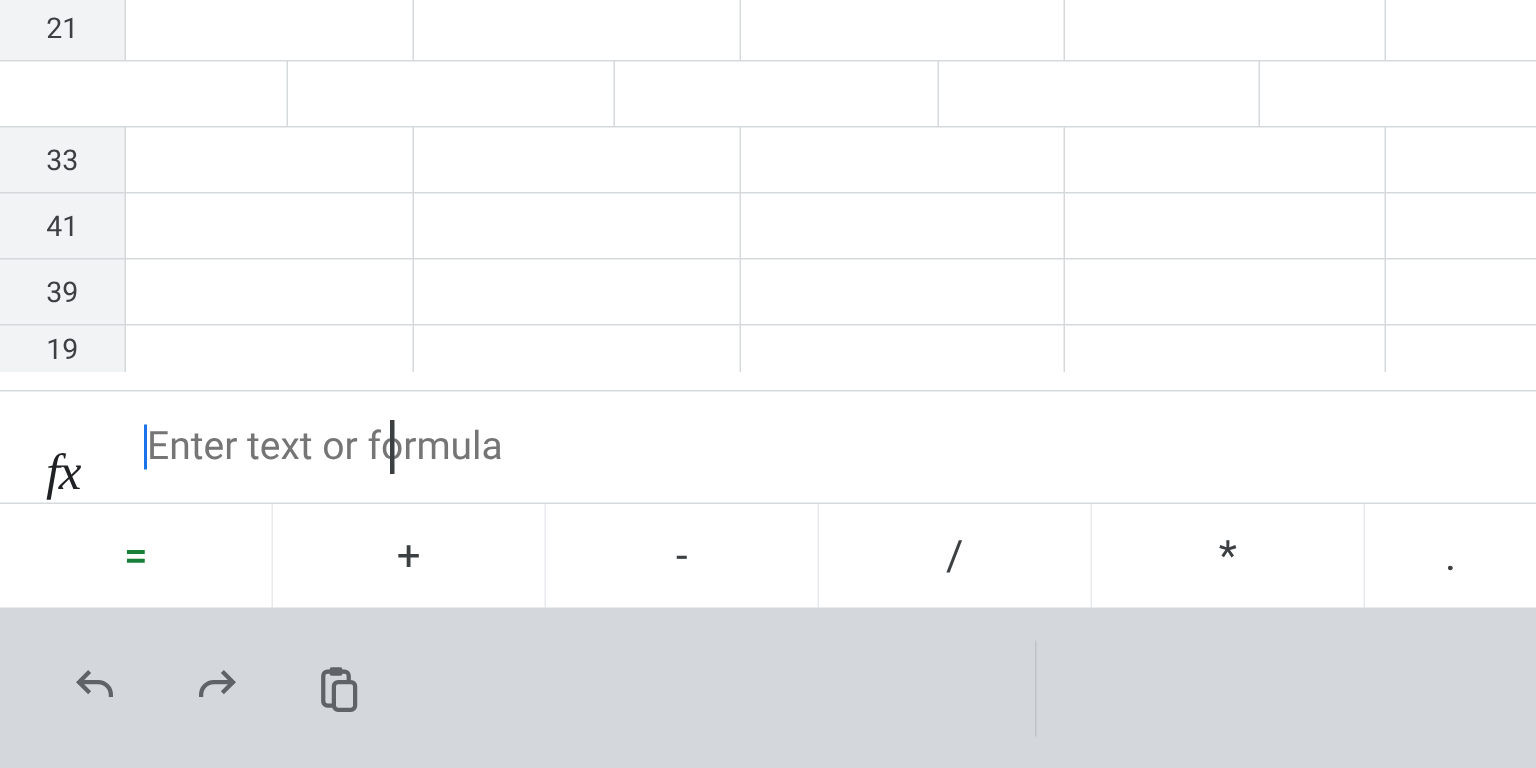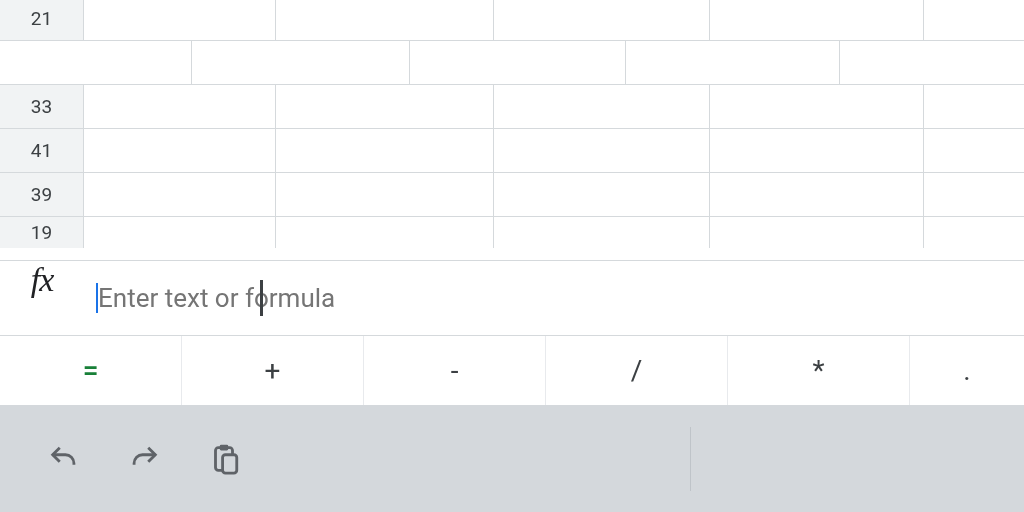--- a/index.html
+++ b/index.html
@@ -60,21 +60,21 @@
   }
 
   
   .fx-bar {
     position: absolute;
     left: 0;
     top: 260px;
     width: 1024px;
     height: 75px;
     display: flex;
-    align-items: flex-start;
+    align-items: flex-end;
     background: #fff;
     border-top: 1px solid #d5d9dc;
   }
   .fx-label {
     width: 84px;
     flex: 0 0 84px;
     text-align: center;
     font-family: "Georgia", "Times New Roman", serif;
     font-style: italic;
     font-weight: 500;

